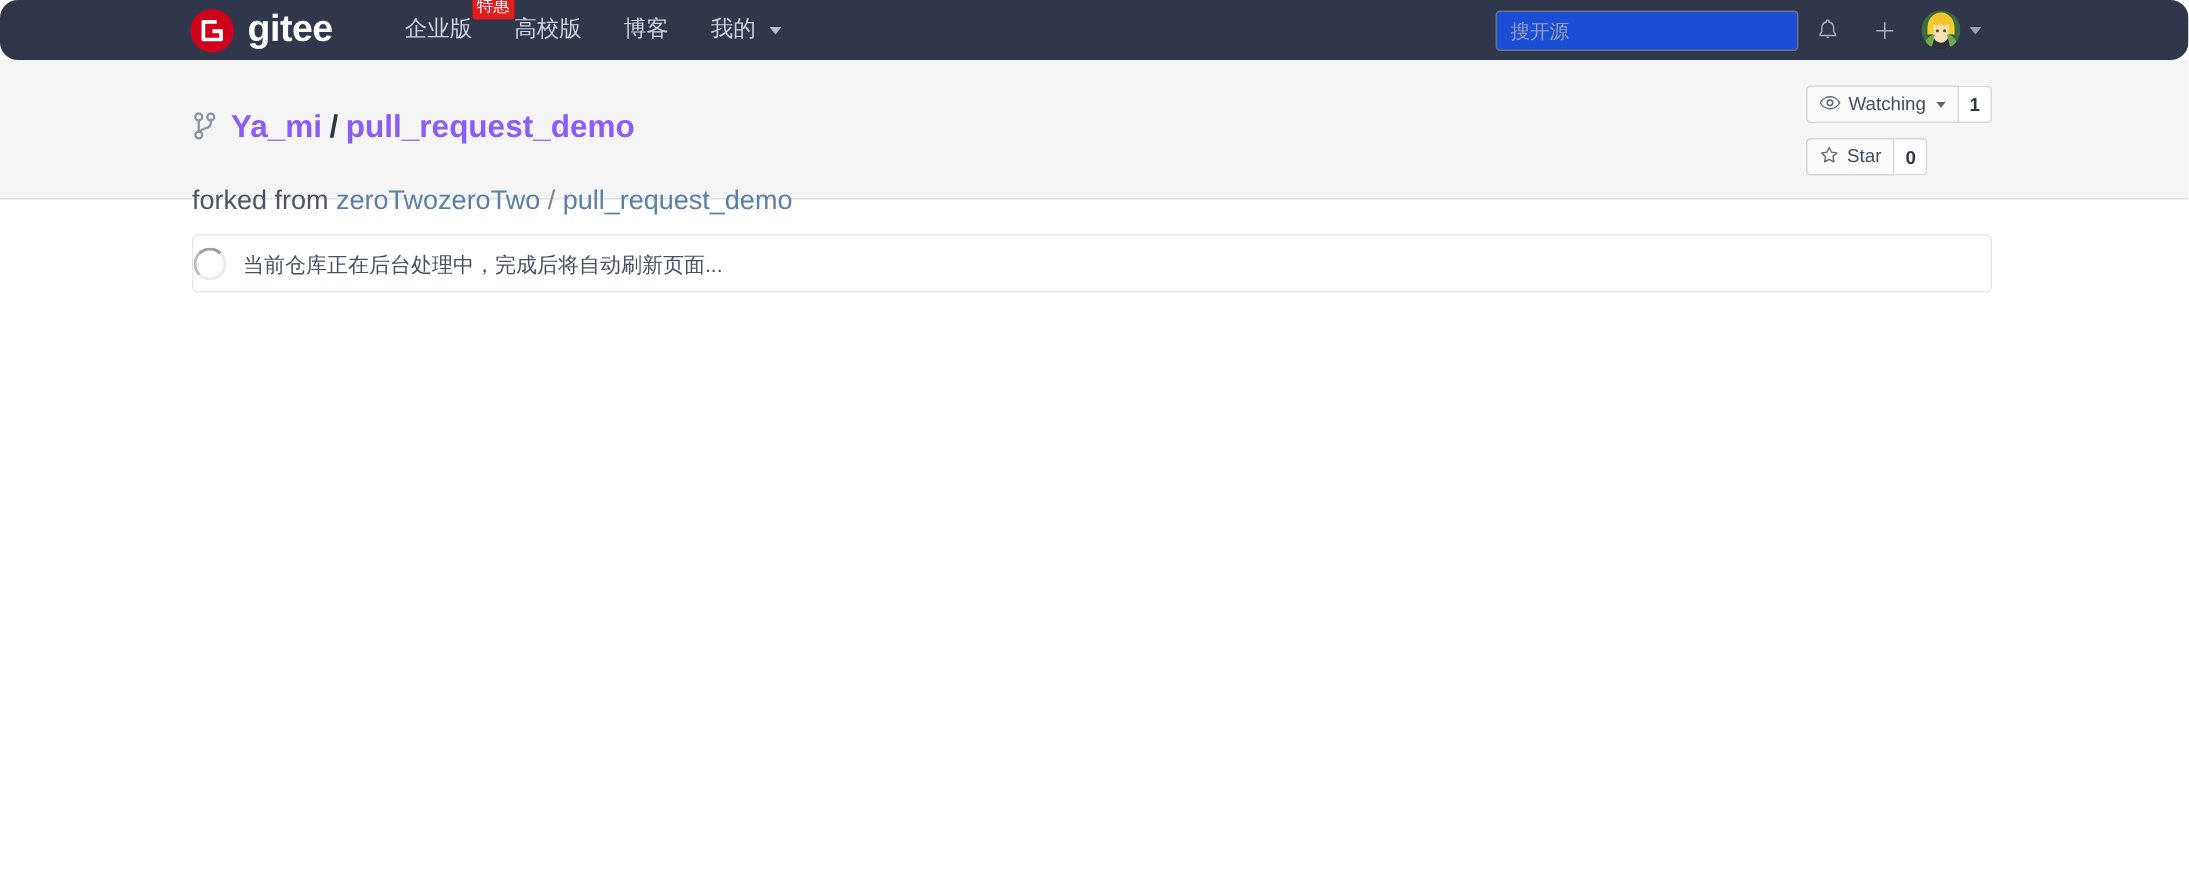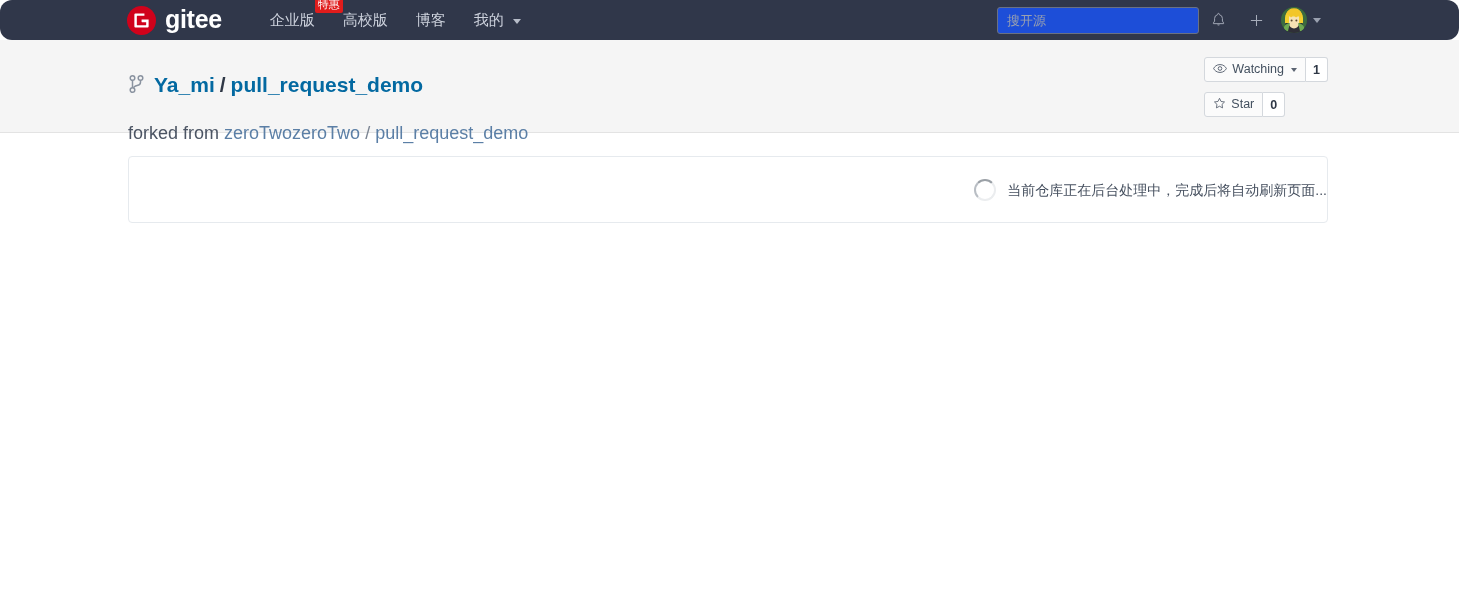--- a/index.html
+++ b/index.html
@@ -157,21 +157,21 @@
     gap: 9px;
   }
   .fork-icon { flex: none; margin-top: 2px; }
   .repo-title {
     font-size: 21px;
     font-weight: bold;
     color: #2f3846;
     line-height: 26px;
     white-space: nowrap;
   }
-  .repo-title a { color: #0369a1; text-decoration: none; }
+  .repo-title a { color: #8b5cf6; text-decoration: none; }
   .forked-from {
     margin-top: 12px;
     font-size: 18px;
     color: #4c5564;
     line-height: 18px;
   }
   .forked-from a {
     color: #5b7fa6;
     text-decoration: none;
   }
@@ -229,24 +229,24 @@
 
   
   .content {
     padding-top: 23px;
   }
   .notice-box {
     margin: 0 131px 0 128px;
     background: #ffffff;
     border: 1px solid #e6eaee;
     border-radius: 4px;
-    height: 67px;
-    display: flex;
-    align-items: center;
-    justify-content: flex-end;
+    height: 39px;
+    display: flex;
+    align-items: center;
+    justify-content: flex-start;
     gap: 11px;
   }
   .spinner {
     width: 22px; height: 22px;
     border-radius: 50%;
     border: 2px solid #ebedef;
     border-top-color: #9aa0a6;
     border-left-color: #b9bec4;
     flex: none;
   }

